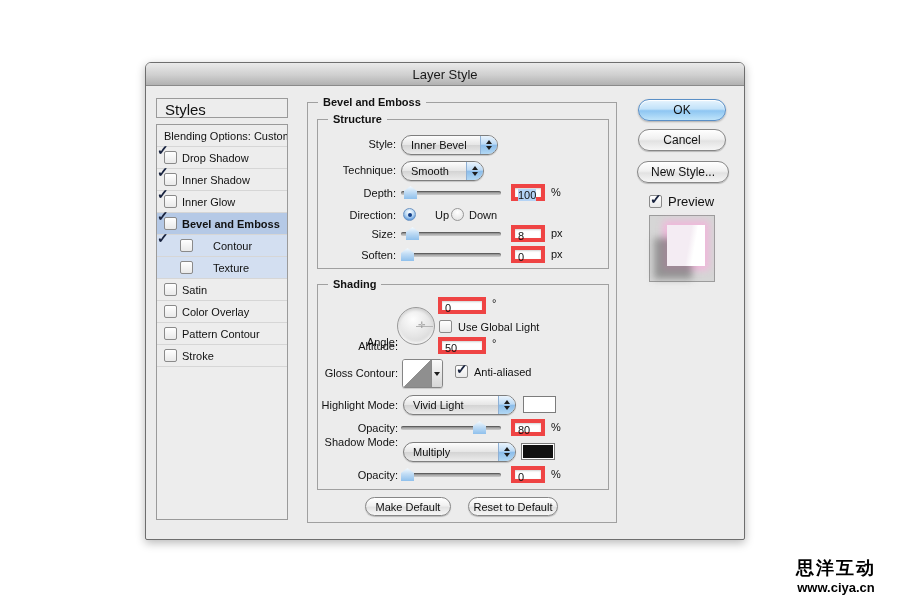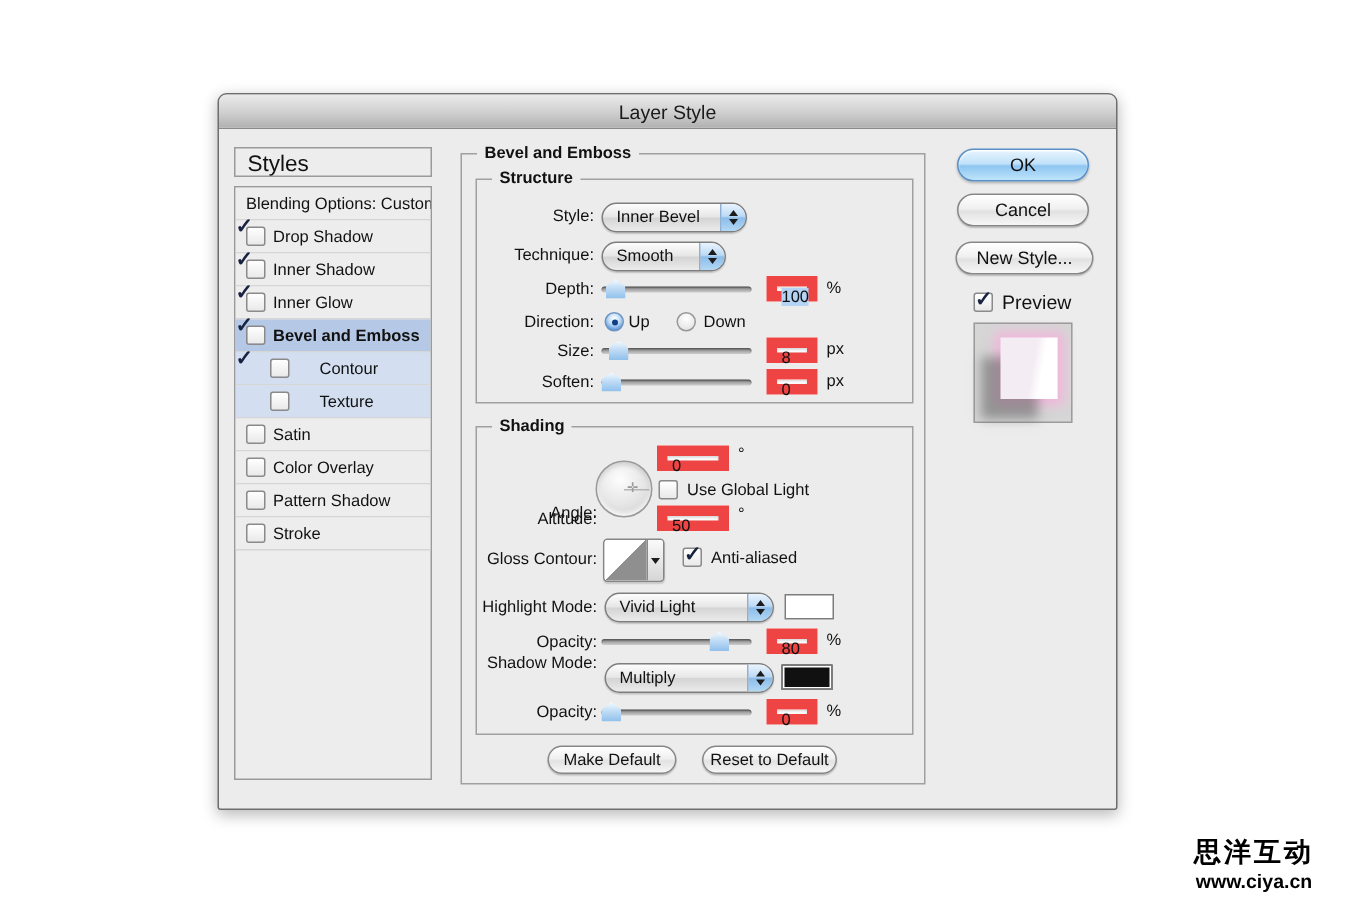--- a/index.html
+++ b/index.html
@@ -37,21 +37,21 @@
   .pop { position:absolute; height:20px; border:1px solid #7e7e7e; border-radius:10px;
          background:linear-gradient(#fdfdfd,#e6e6e6 48%,#d4d4d4 52%,#ebebeb);
          box-shadow:0 1px 1px rgba(0,0,0,.18); display:flex; align-items:center; overflow:hidden; }
   .pop .txt { flex:1; padding:0 4px 0 9px; font-size:11px; white-space:nowrap; }
   .pop .cap { width:17px; align-self:stretch; border-left:1px solid #8fb0d4;
               background:linear-gradient(#eaf4fd,#bcdaf5 45%,#8cbdea 52%,#b2d8f4);
               display:flex; flex-direction:column; align-items:center; justify-content:center; gap:2px; }
   .tri-u { width:0; height:0; border-left:3px solid transparent; border-right:3px solid transparent; border-bottom:4px solid #1c1c1c; }
   .tri-d { width:0; height:0; border-left:3px solid transparent; border-right:3px solid transparent; border-top:4px solid #1c1c1c; }
 
-  .vb { position:absolute; height:17px; background:#fff; border:7px solid #ef4444;
+  .vb { position:absolute; height:17px; background:#fff; border:4px solid #ef4444;
         font-size:11px; padding:1px 0 0 3px; box-shadow:inset 0 1px 2px rgba(0,0,0,.18); }
   .vb .sel { background:#b4d3f5; }
 
   .sld { position:absolute; width:100px; height:14px; }
   .sld .trk { position:absolute; left:0; right:0; top:5px; height:4px; border-radius:2px;
               background:linear-gradient(#818181,#cdcdcd); box-shadow:inset 0 1px 1px rgba(0,0,0,.35); }
   .sld .th { position:absolute; top:0; width:13px; height:13px;
              clip-path:polygon(50% 0,100% 38%,100% 100%,0 100%,0 38%);
              background:linear-gradient(#f5fbff,#c2ddf5 45%,#8fc0ec);
              filter:drop-shadow(0 0 1px #5f82a8); }
@@ -147,21 +147,21 @@
         <div class="side-row">
     <span class="cbx"></span>
     <span class="lbl">Satin</span>
   </div>
         <div class="side-row">
     <span class="cbx"></span>
     <span class="lbl">Color Overlay</span>
   </div>
         <div class="side-row">
     <span class="cbx"></span>
-    <span class="lbl">Pattern Shadow</span>
+    <span class="lbl">Pattern Contour</span>
   </div>
         <div class="side-row">
     <span class="cbx"></span>
     <span class="lbl">Stroke</span>
   </div>
       </div>
 
     <div class="abs group" style="left:161px; top:39px; width:310px; height:421px;">
       <div class="legend">Bevel and Emboss</div>
 
@@ -189,21 +189,21 @@
         <div class="flabel" style="left:0; top:67px; width:78px;">Depth:</div>
         <div class="sld" style="left:83px; top:66px;">
           <div class="trk"></div>
           <div class="th" style="left:3px;"></div>
         </div>
         <div class="vb" style="left:193px; top:64px; width:34px;"><span class="sel">100</span></div>
         <div class="unit" style="left:233px; top:66px;">%</div>
 
         <div class="flabel" style="left:0; top:89px; width:78px;">Direction:</div>
         <div class="rad on" style="left:85px; top:88px;"></div>
-        <div class="unit" style="left:101px; top:89px;">Up</div>
+        <div class="unit" style="left:117px; top:89px;">Up</div>
         <div class="rad" style="left:133px; top:88px;"></div>
         <div class="unit" style="left:151px; top:89px;">Down</div>
 
         <div class="flabel" style="left:0; top:108px; width:78px;">Size:</div>
         <div class="sld" style="left:83px; top:107px;">
           <div class="trk"></div>
           <div class="th" style="left:5px;"></div>
         </div>
         <div class="vb" style="left:193px; top:105px; width:34px;">8</div>
         <div class="unit" style="left:233px; top:107px;">px</div>

